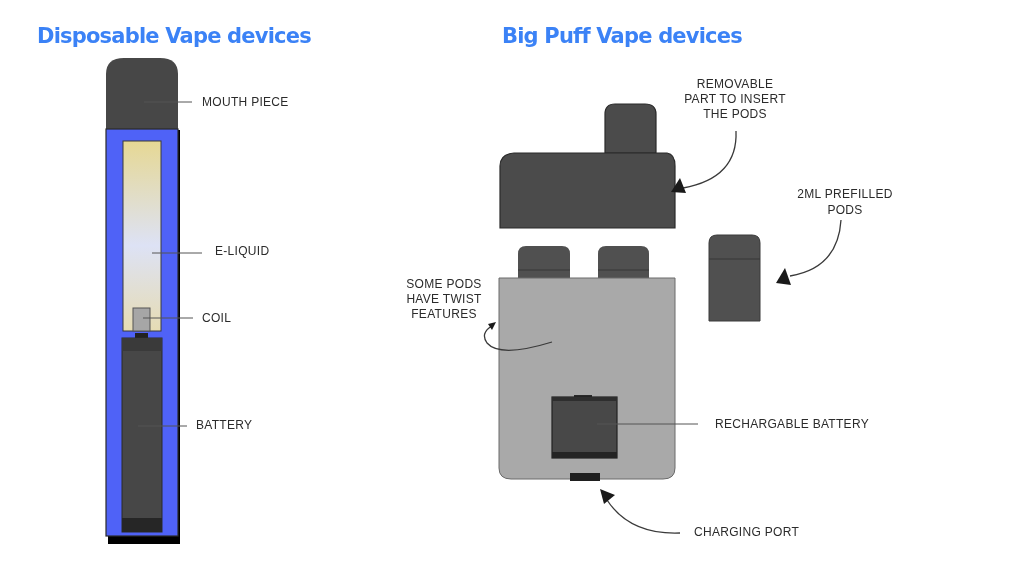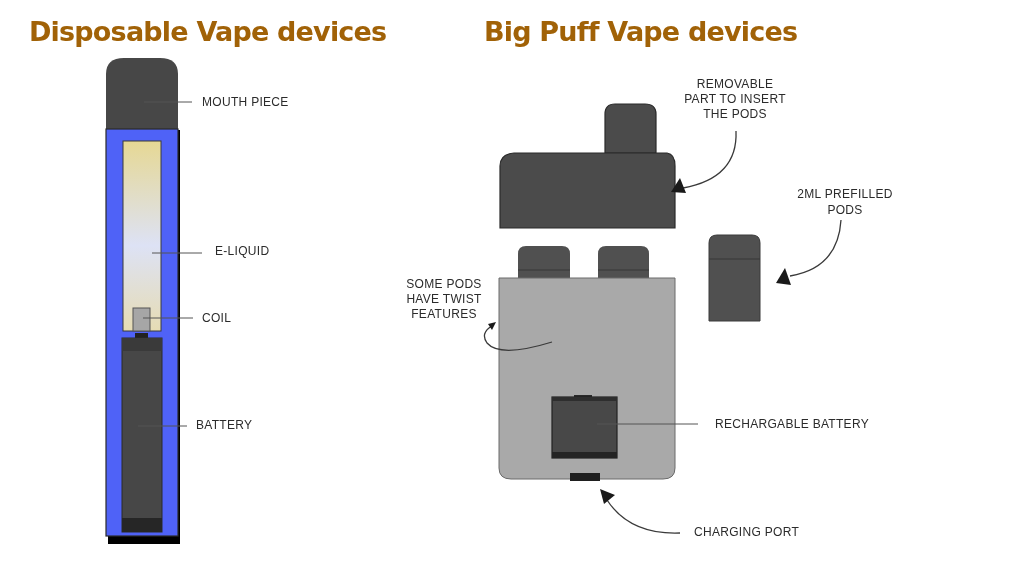--- a/index.html
+++ b/index.html
@@ -1,23 +1,23 @@
 <!DOCTYPE html>
 <html><head>
 <meta charset="utf-8">
 <style>
   html, body { margin: 0; padding: 0; background: #ffffff; }
   body { width: 1024px; height: 576px; position: relative; overflow: hidden; }
   .title {
-    position: absolute; top: 16px; margin: 0;
+    position: absolute; top: 16px; margin: 8px;
     font-family: "DejaVu Sans", sans-serif; font-weight: bold;
-    font-size: 27px; letter-spacing: -0.8px; color: #a16207;
+    font-size: 21px; letter-spacing: -0.8px; color: #3b82f6;
   }
   #title-left { left: 29px; }
-  #title-right { left: 484px; text-align: center; }
+  #title-right { left: 494px; text-align: center; }
   svg#diagram { position: absolute; left: 0; top: 0; }
   .lbl {
     font-family: "Liberation Sans", sans-serif; font-size: 12px;
     fill: #2b2b2b; letter-spacing: 0.3px;
   }
   .leader { stroke: #555555; stroke-width: 1; }
   .curve { fill: none; stroke: #3a3a3a; stroke-width: 1.3; }
   .outline { stroke: #2a2a2a; stroke-width: 1.2; }
 </style>
 </head>

